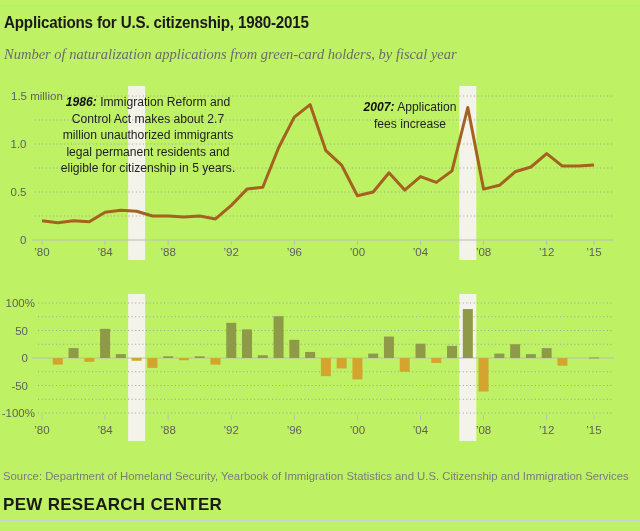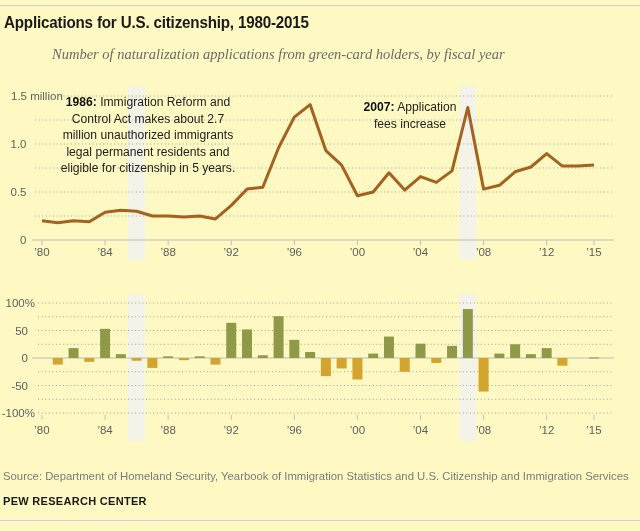--- a/index.html
+++ b/index.html
@@ -1,39 +1,39 @@
 <!DOCTYPE html>
 <html><head>
 <meta charset="utf-8">
 <style>
   html,body{margin:0;padding:0;background:#fff;}
-  .page{position:relative;width:640px;height:531px;background:#fef9c3;overflow:hidden;
+  .page{position:relative;width:640px;height:531px;background:#bef264;overflow:hidden;
         font-family:"Liberation Sans",sans-serif;}
   .rule{position:absolute;left:0;width:640px;height:1px;background:#cfcfcf;}
   .rule.top{top:5px;}
   .rule.bottom{top:520px;}
   .title{position:absolute;left:4px;top:13px;font-size:16.5px;font-weight:bold;color:#1a1a1a;
          letter-spacing:-0.2px;transform:scaleX(.92);transform-origin:left;white-space:nowrap;}
   .subtitle{position:absolute;left:4px;font-family:"Liberation Serif",serif;font-style:italic;
-            font-size:14.5px;color:#6b6b6b;white-space:nowrap;margin-left:48px;}
+            font-size:14.5px;color:#6b6b6b;white-space:nowrap;}
   #sub1{top:46px;}
   #sub2{top:268px;}
   svg{position:absolute;left:0;display:block;}
   #c1{top:86px;}
   #c2{top:294px;}
   svg text{font-family:"Liberation Sans",sans-serif;font-size:11.5px;fill:#5f5f5f;}
   .ann{position:absolute;text-align:center;font-size:12.5px;line-height:16.5px;color:#222;
        transform:scaleX(.97);transform-origin:center;}
-  .ann b{color:#111;}
+  .ann b{color:#111;font-style:italic;}
   #ann1986{left:44px;top:94px;width:208px;}
   #ann2007{left:334px;top:99px;width:152px;}
   .note{position:absolute;left:3px;font-size:11.5px;color:#7b7b7b;white-space:nowrap;}
   #note-line{top:454px;}
   #source-line{top:470px;transform:scaleX(.985);transform-origin:left;}
-  .brand{position:absolute;left:3px;top:495px;font-size:11px;font-weight:bold;color:#1a1a1a;
+  .brand{position:absolute;left:3px;top:495px;font-size:17px;font-weight:bold;color:#1a1a1a;
          letter-spacing:.3px;white-space:nowrap;}
 </style>
 </head>
 <body>
 
 <div class="page">
   <div class="rule top"></div>
 
   <div class="title">Applications for U.S. citizenship, 1980-2015</div>
   <div class="subtitle" id="sub1">Number of naturalization applications from green-card holders, by fiscal year</div>

